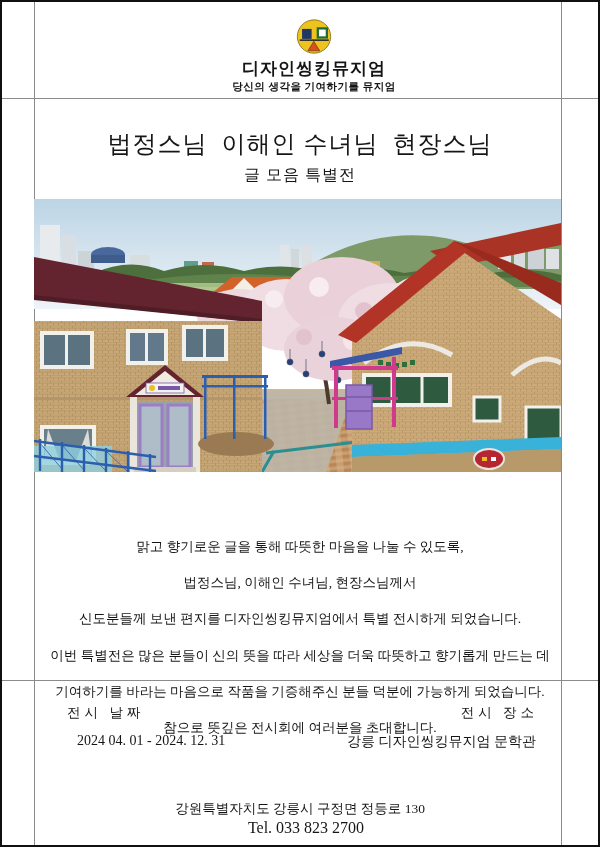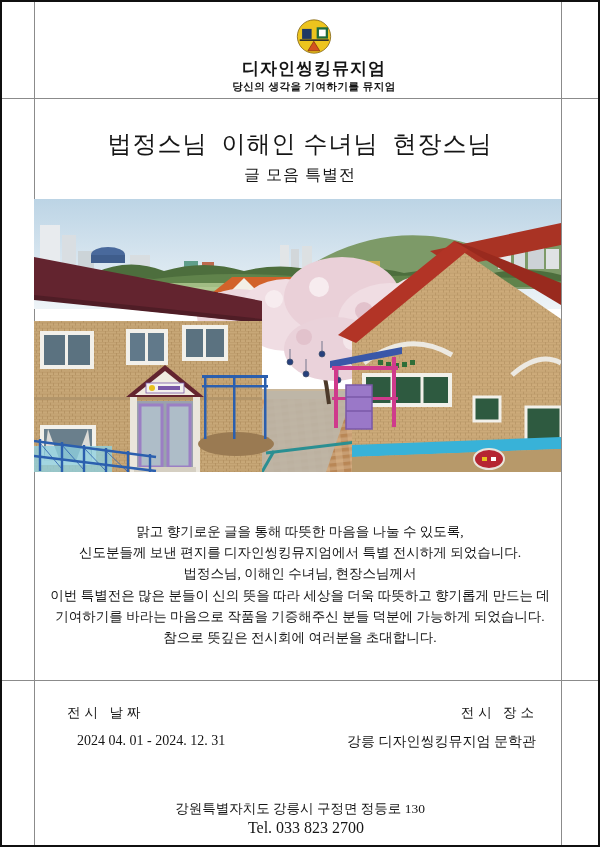--- a/index.html
+++ b/index.html
@@ -20,21 +20,21 @@
   
   .main{position:absolute;top:96px;left:0;right:0;height:582px;padding-left:43px;}
   .title{position:absolute;top:30px;left:0;right:0;margin:0;text-align:center;
          font-size:24px;font-weight:normal;white-space:pre;letter-spacing:1px;}
   .subtitle{position:absolute;top:67px;left:0;right:0;margin:0;text-align:center;
          font-size:16px;font-weight:normal;letter-spacing:1px;}
   .photo{position:absolute;top:101px;left:32px;width:527px;height:273px;overflow:hidden;}
   .photo svg{display:block;}
   .invitation{position:absolute;top:423px;left:30px;right:30px;text-align:center;
          font-size:13.5px;line-height:21.2px;}
-  .invitation p{margin:0;}
+  .invitation p{margin:15px;}
 
   
   .details{position:absolute;top:678px;left:0;right:0;bottom:0;}
   .label{position:absolute;font-size:13.5px;letter-spacing:4px;}
   .value{position:absolute;font-size:14px;margin-left:12px;}
   .date-label{left:65px;top:24px;}
   .venue-label{right:60px;top:24px;}
   .date-value{left:63px;top:53px;}
   .venue-value{right:62px;top:53px;}
   .address{position:absolute;top:120px;left:0;right:0;text-align:center;font-size:13.5px;}
@@ -274,22 +274,22 @@
           <rect x="298" y="198" width="66" height="3" fill="#cf3a8c"></rect>
           <rect x="312" y="186" width="26" height="44" fill="#9a78c8" stroke="#7a58a8" stroke-width="1.5"></rect>
           <line x1="312" y1="198" x2="338" y2="198" stroke="#7a58a8" stroke-width="1.5"></line>
           <line x1="312" y1="212" x2="338" y2="212" stroke="#7a58a8" stroke-width="1.5"></line>
         </g>
       </svg>
     </div>
 
     <div class="invitation">
       <p>맑고 향기로운 글을 통해 따뜻한 마음을 나눌 수 있도록,</p>
+      <p>법정스님, 이해인 수녀님, 현장스님께서</p>
       <p>신도분들께 보낸 편지를 디자인씽킹뮤지엄에서 특별 전시하게 되었습니다.</p>
-      <p>법정스님, 이해인 수녀님, 현장스님께서</p>
       <p>이번 특별전은 많은 분들이 신의 뜻을 따라 세상을 더욱 따뜻하고 향기롭게 만드는 데</p>
       <p>기여하기를 바라는 마음으로 작품을 기증해주신 분들 덕분에 가능하게 되었습니다.</p>
       <p>참으로 뜻깊은 전시회에 여러분을 초대합니다.</p>
     </div>
   </div>
 
   <div class="details">
     <div class="label date-label">전시 날짜</div>
     <div class="label venue-label">전시 장소</div>
     <div class="value date-value">2024 04. 01 - 2024. 12. 31</div>

